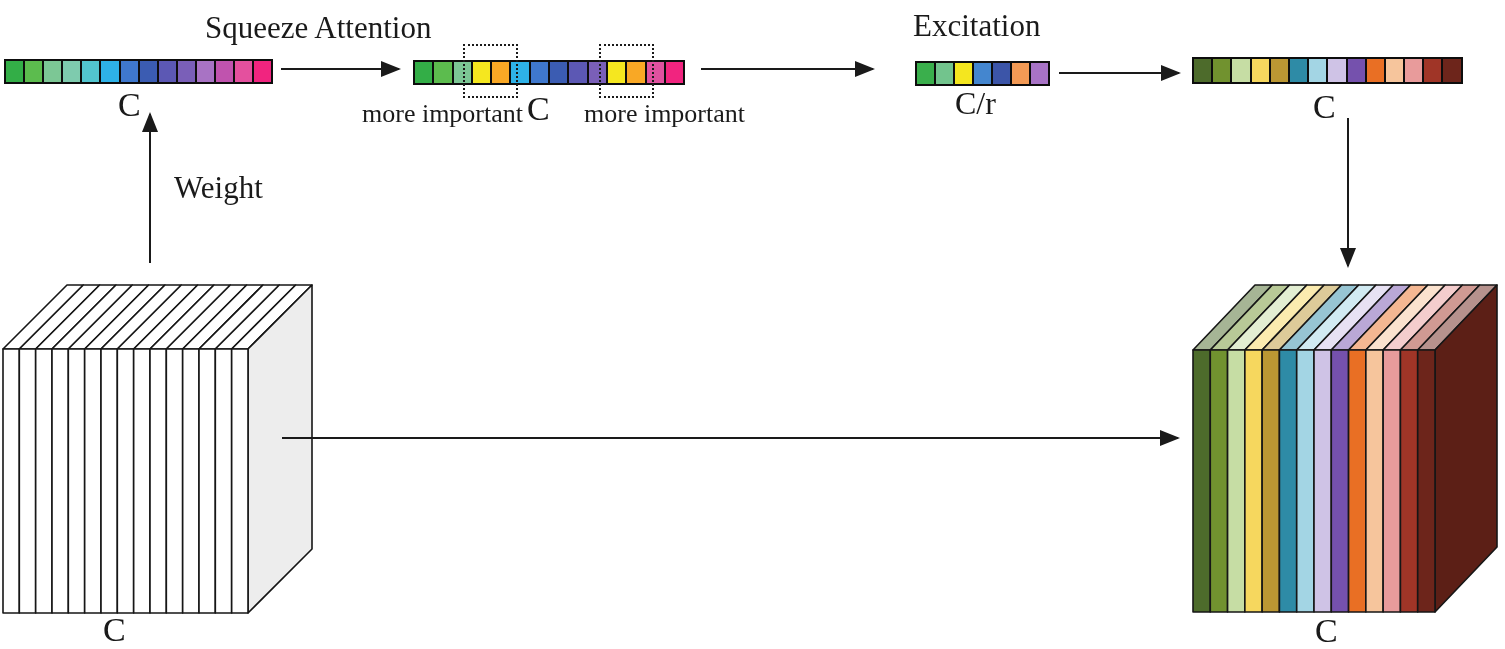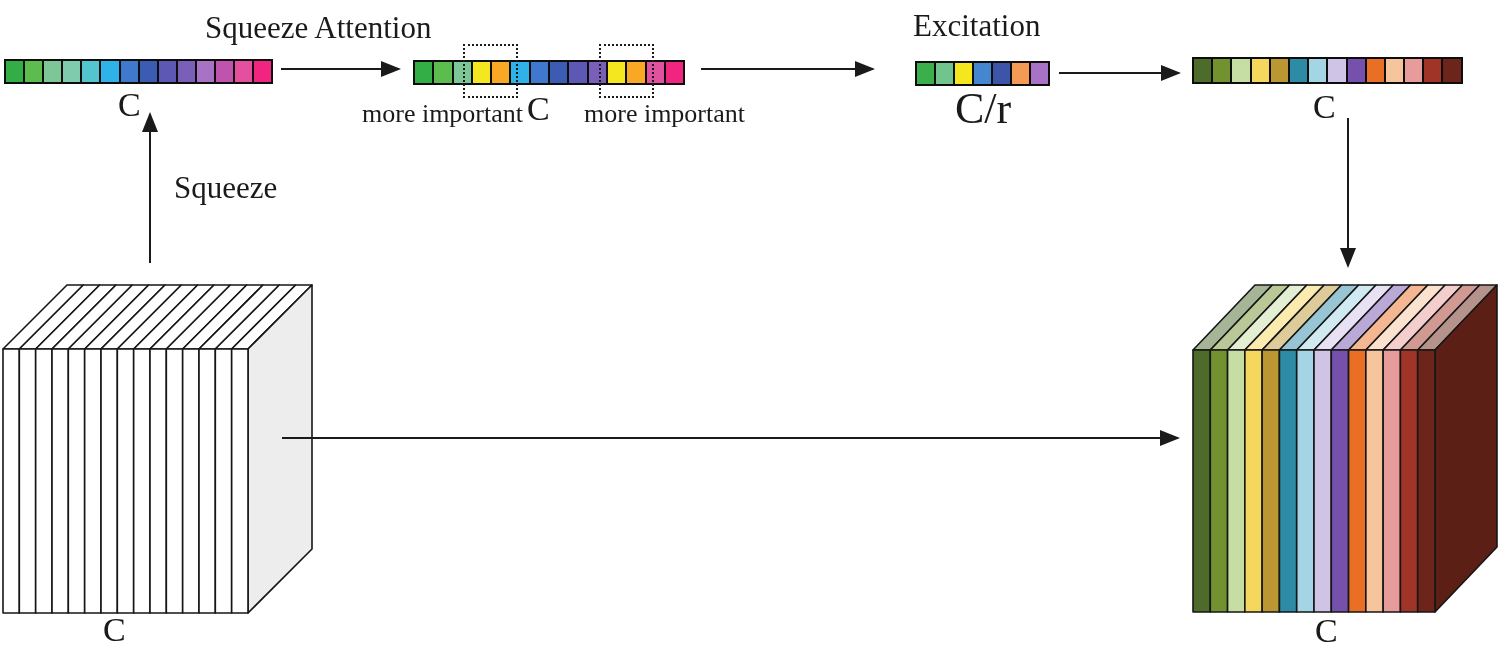--- a/index.html
+++ b/index.html
@@ -88,24 +88,24 @@
       <div class="sq" style="width: 21.2px; height: 27px; background: rgb(109, 37, 27);"></div>
     </div>
 
   <div class="hl" style="left:463px;top:44px;width:51px;height:50px;"></div>
   <div class="hl" style="left:599px;top:44px;width:51px;height:50px;"></div>
 
   <div class="lbl clabel" style="left:118px;top:88px;">C</div>
   <div class="lbl small" style="left:362px;top:101px;">more important</div>
   <div class="lbl clabel" style="left:527px;top:92px;">C</div>
   <div class="lbl small" style="left:584px;top:101px;">more important</div>
-  <div class="lbl clabel" style="left:955px;top:87px;font-size:44px;">C/r</div>
+  <div class="lbl clabel" style="left:955px;top:87px;font-size:32px;">C/r</div>
   <div class="lbl clabel" style="left:1313px;top:90px;">C</div>
 
-  <div class="lbl title" style="left:174px;top:172px;">Squeeze</div>
+  <div class="lbl title" style="left:174px;top:172px;">Weight</div>
 
   <div class="lbl clabel" style="left:103px;top:613px;">C</div>
   <div class="lbl clabel" style="left:1315px;top:614px;">C</div>
 
   <svg id="input-cube" class="cube" style="left:0;top:278px;" width="320" height="350" viewBox="0 0 320 350">
       <polygon points="3,71 67,7 83.33333333333333,7 19.333333333333332,71" fill="rgb(255,255,255)" stroke="#161616" stroke-width="1.6" stroke-linejoin="round"></polygon>
       <polygon points="19.333333333333332,71 83.33333333333333,7 99.66666666666666,7 35.666666666666664,71" fill="rgb(255,255,255)" stroke="#161616" stroke-width="1.6" stroke-linejoin="round"></polygon>
       <polygon points="35.666666666666664,71 99.66666666666666,7 116,7 52,71" fill="rgb(255,255,255)" stroke="#161616" stroke-width="1.6" stroke-linejoin="round"></polygon>
       <polygon points="52,71 116,7 132.33333333333331,7 68.33333333333333,71" fill="rgb(255,255,255)" stroke="#161616" stroke-width="1.6" stroke-linejoin="round"></polygon>
       <polygon points="68.33333333333333,71 132.33333333333331,7 148.66666666666666,7 84.66666666666666,71" fill="rgb(255,255,255)" stroke="#161616" stroke-width="1.6" stroke-linejoin="round"></polygon>

